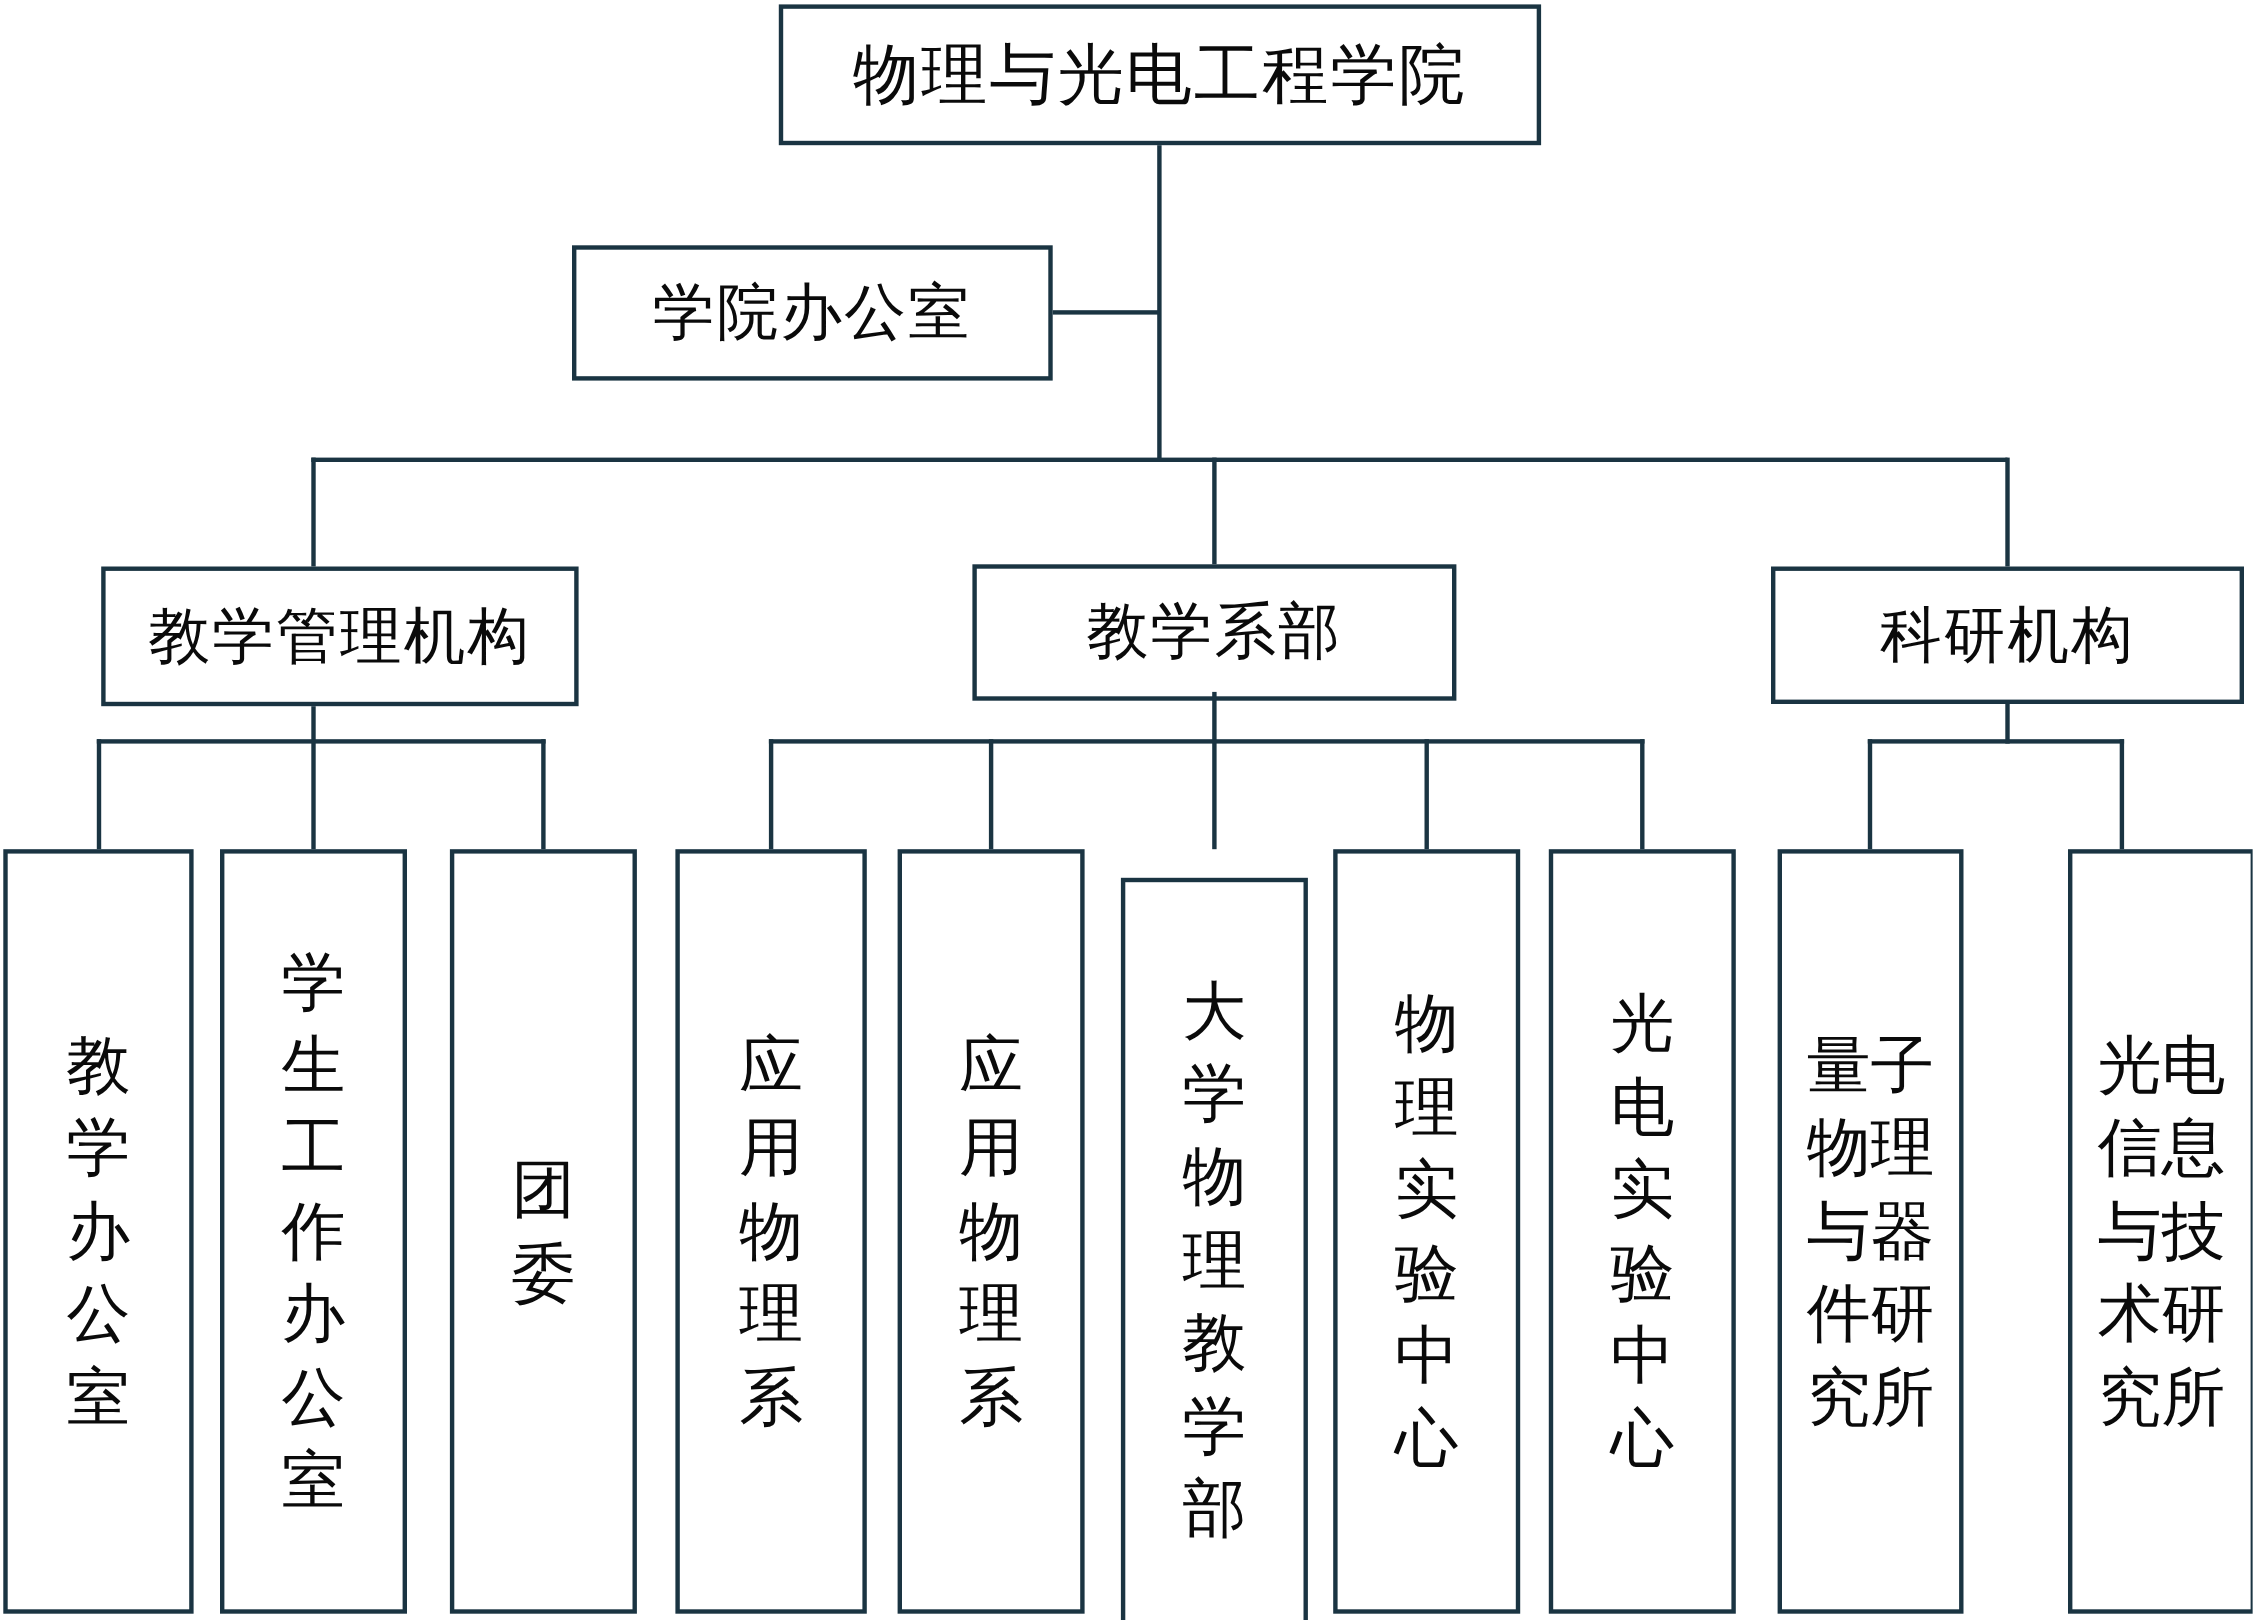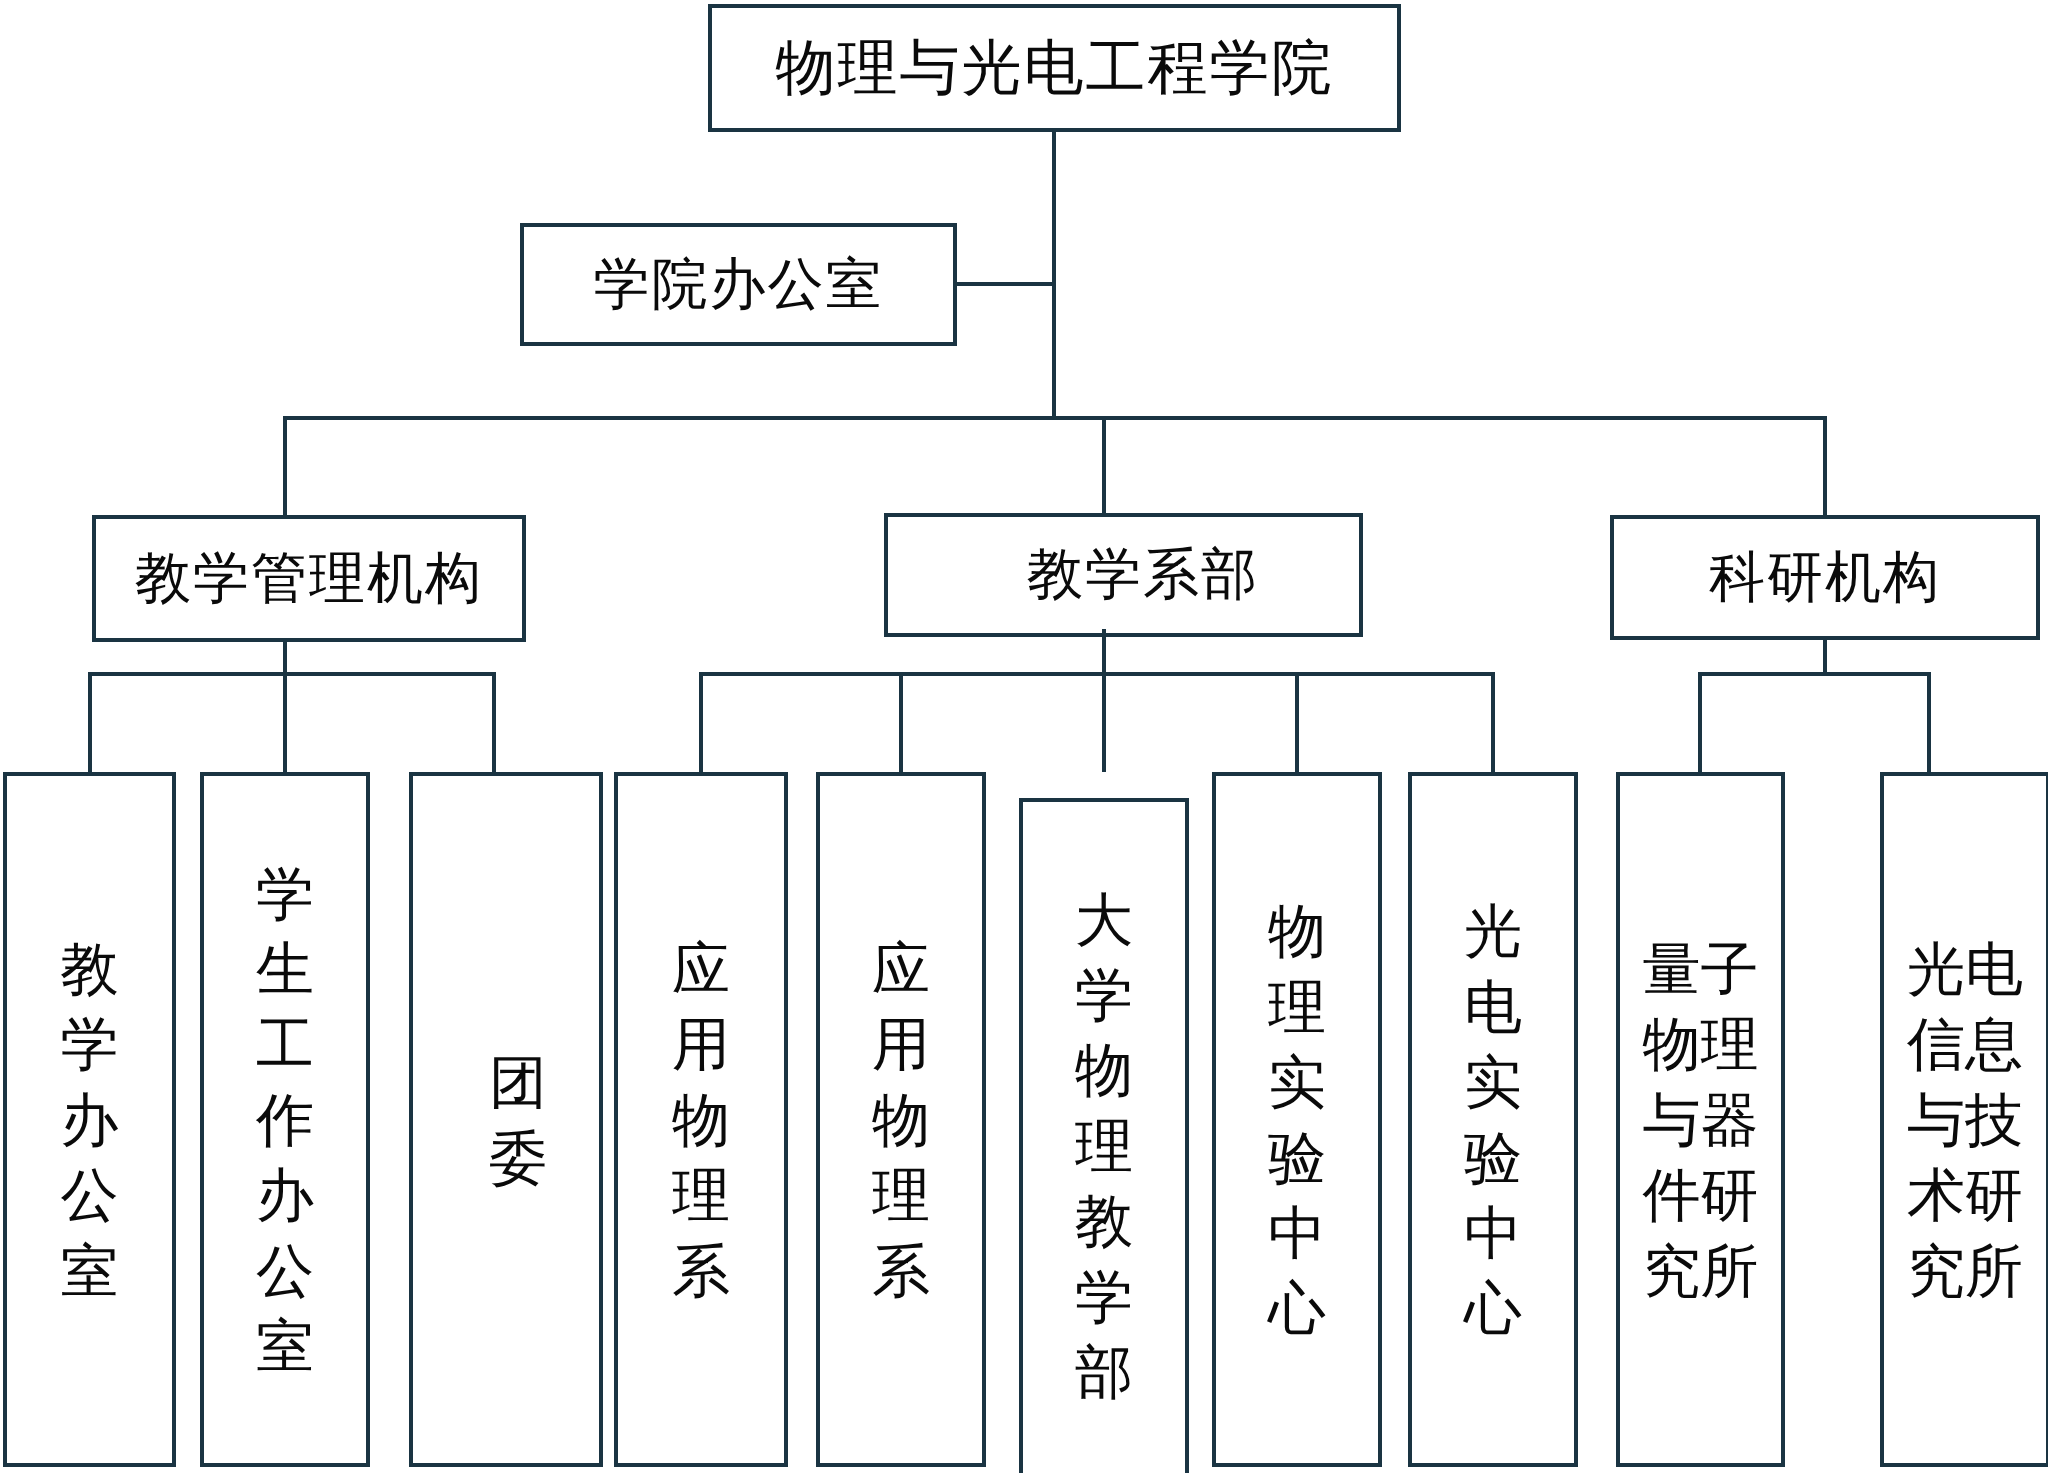--- a/index.html
+++ b/index.html
@@ -53,34 +53,34 @@
     <span>物理与光电工程学院</span>
   </div>
 
   <div class="node lvl2" style="left:520px;top:223px;width:429px;height:115px;">
     <span>学院办公室</span>
   </div>
 
   <div class="node lvl2" style="left:68px;top:515px;width:426px;height:119px;margin-left:24px;">
     <span>教学管理机构</span>
   </div>
-  <div class="node lvl2" style="left:884px;top:513px;width:432px;height:116px;padding-left:39px;">
+  <div class="node lvl2" style="left:884px;top:513px;width:432px;height:116px;">
     <span>教学系部</span>
   </div>
   <div class="node lvl2" style="left:1610px;top:515px;width:422px;height:117px;">
     <span>科研机构</span>
   </div>
 
   <div class="node leaf" style="left:3px;top:772px;width:165px;height:687px;">
     <span class="vtxt w1">教学办公室</span>
   </div>
   <div class="node leaf" style="left:200px;top:772px;width:162px;height:687px;">
     <span class="vtxt w1">学生工作办公室</span>
   </div>
-  <div class="node leaf" style="left:409px;top:772px;width:162px;height:687px;padding-left:24px;">
+  <div class="node leaf" style="left:409px;top:772px;width:162px;height:687px;">
     <span class="vtxt w1">团委</span>
   </div>
   <div class="node leaf" style="left:614px;top:772px;width:166px;height:687px;">
     <span class="vtxt w1">应用物理系</span>
   </div>
   <div class="node leaf" style="left:816px;top:772px;width:162px;height:687px;">
     <span class="vtxt w1">应用物理系</span>
   </div>
   <div class="node leaf" style="left:1019px;top:772px;width:162px;height:687px;margin-top:26px;">
     <span class="vtxt w1">大学物理教学部</span>

